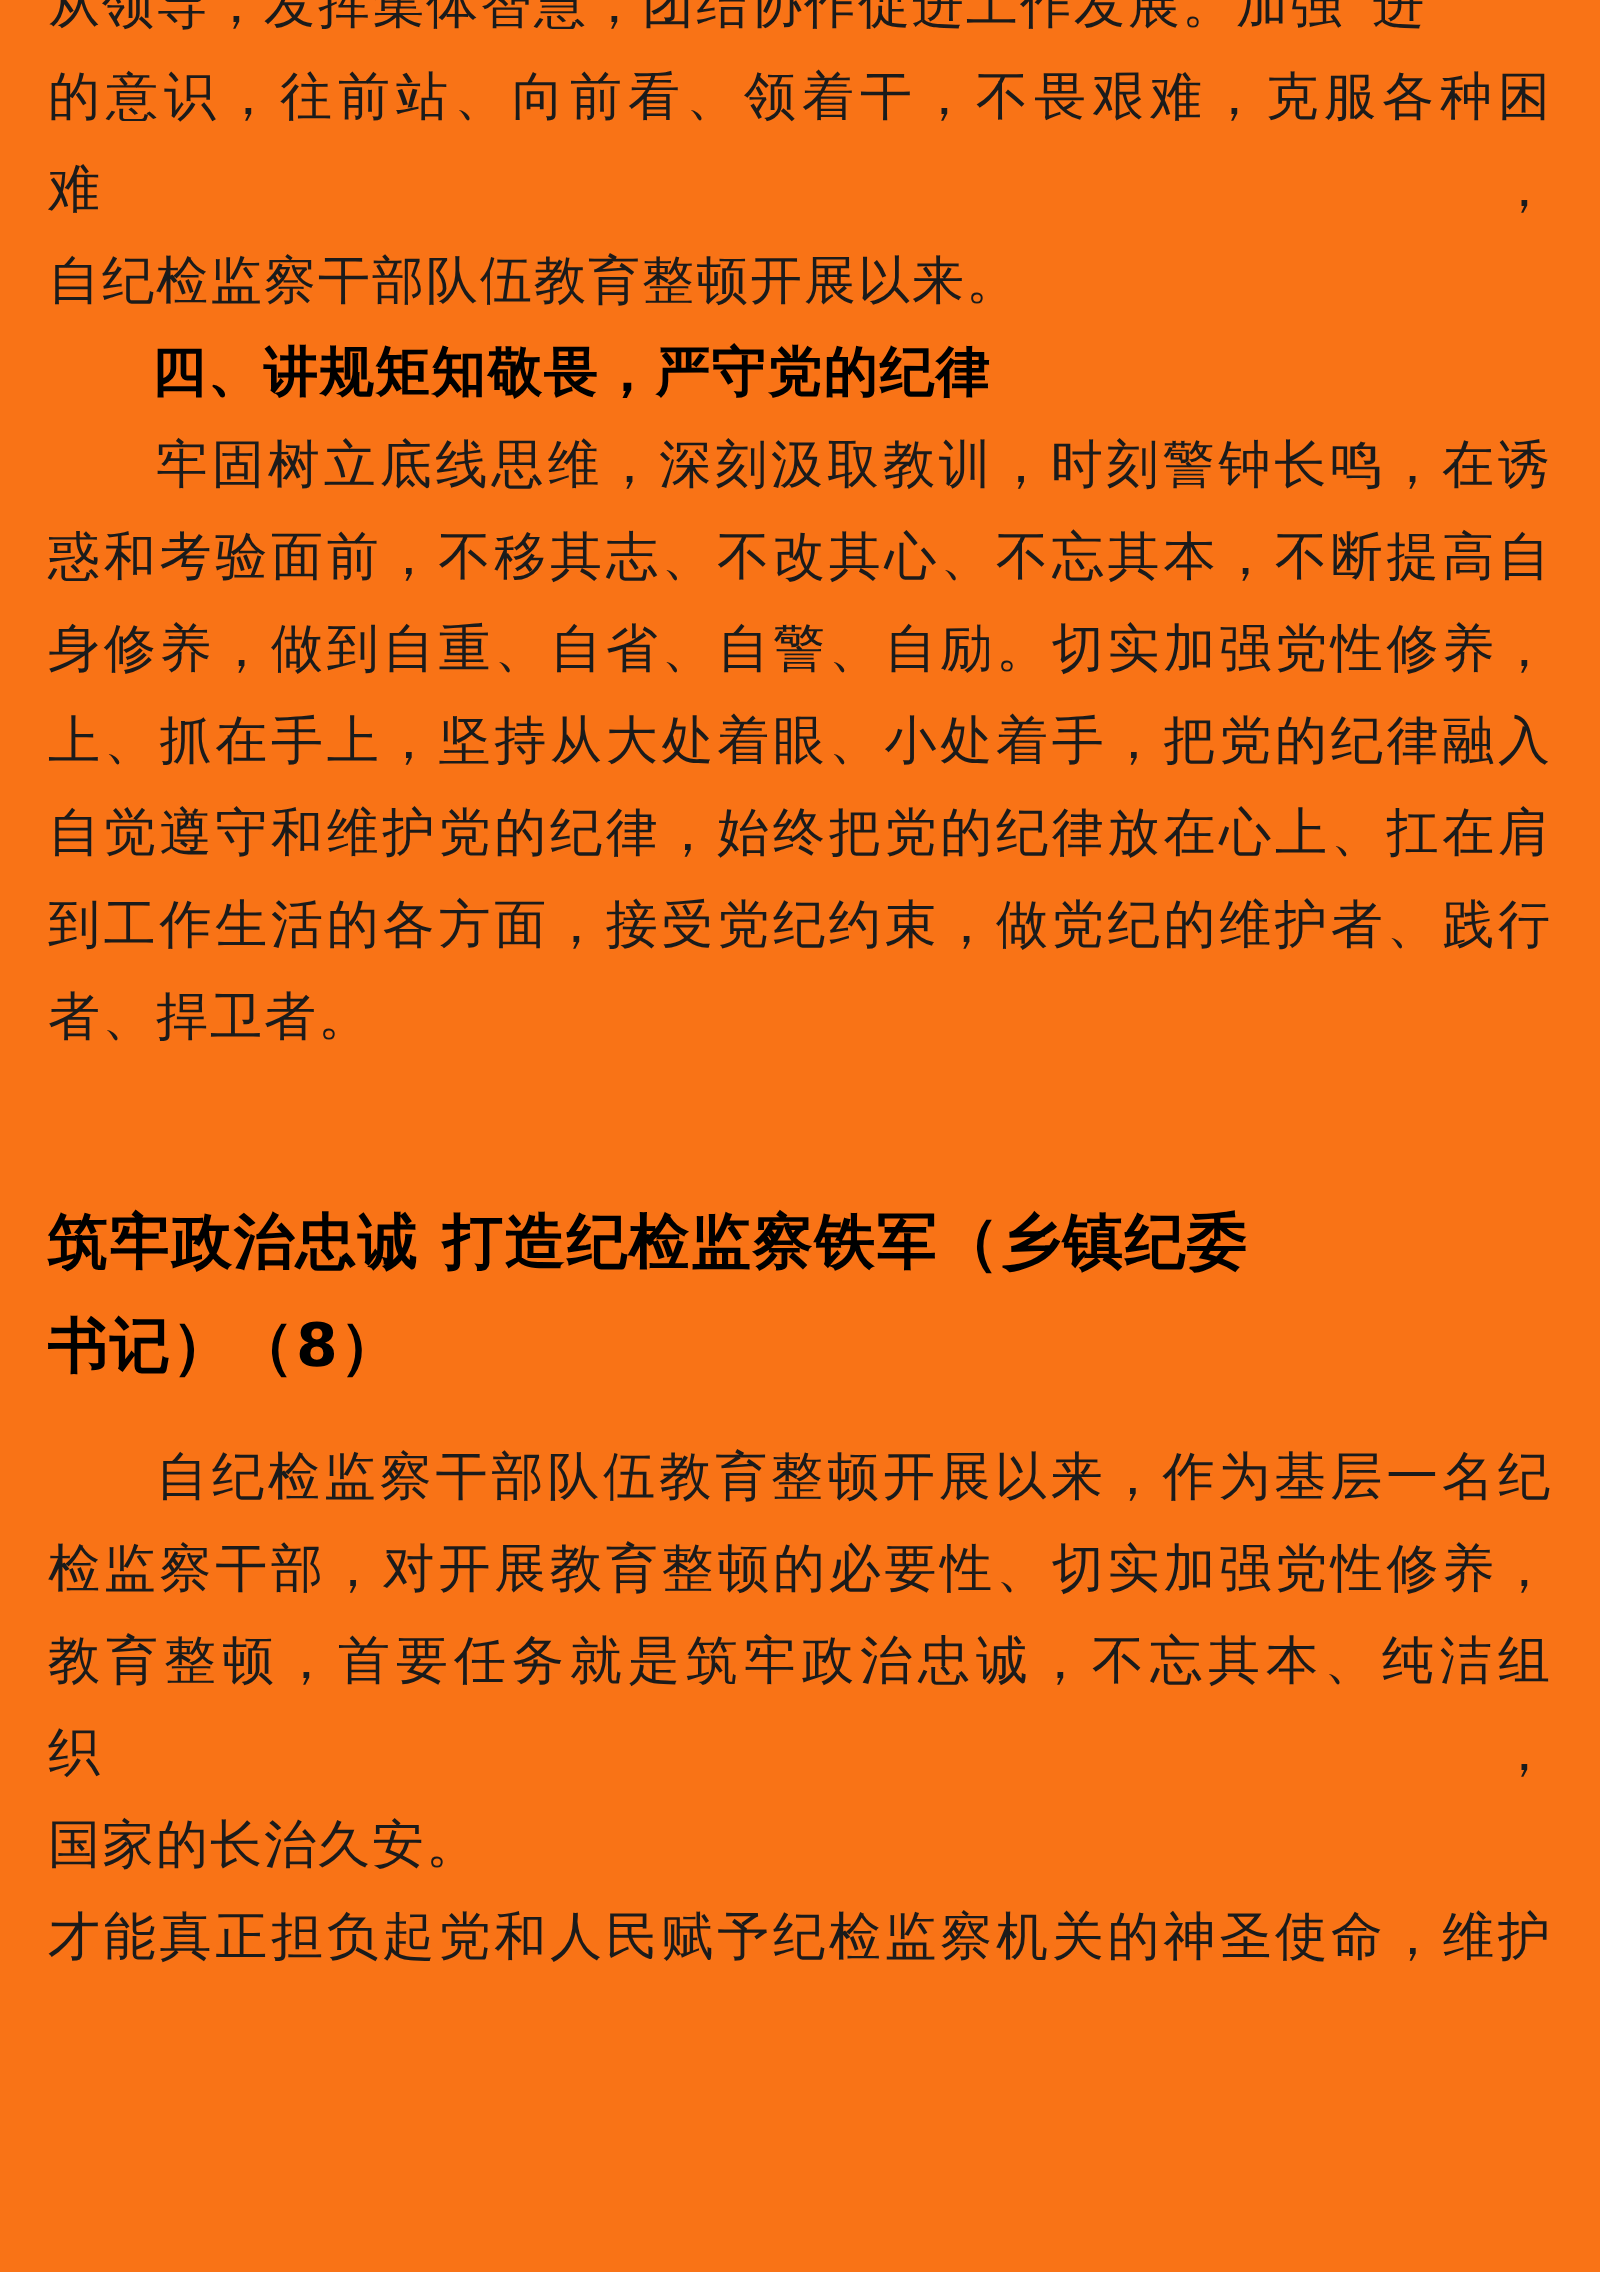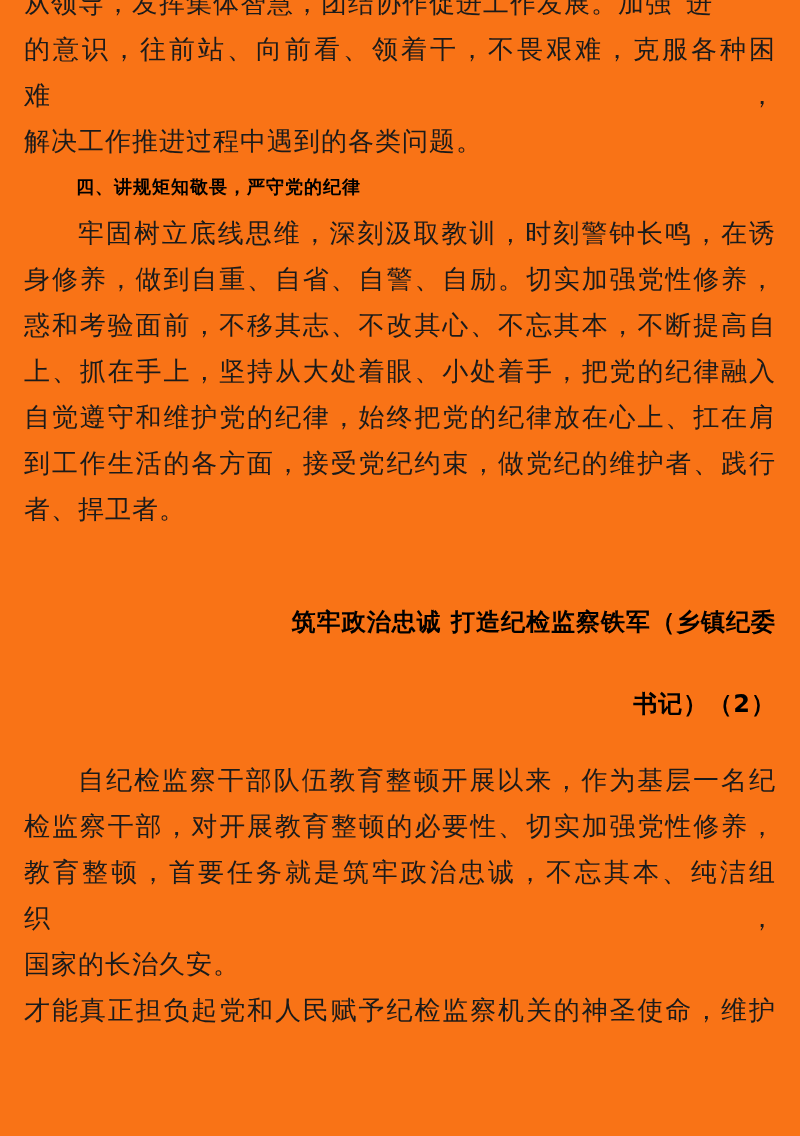--- a/index.html
+++ b/index.html
@@ -25,67 +25,66 @@
     color: #1b1b1b;
   }
   .fill {
     white-space: normal;
     text-align: justify;
     text-align-last: justify;
   }
   .indent { padding-left: 54px; }
   .cutoff { margin-top: -20px; }  
   .heading {
-    font-size: 18px;
+    font-size: 27px;
     line-height: 46px;
     font-weight: 700;
     padding-left: 52px;
     color: #000000;
     font-family: "DejaVu Sans", "Liberation Sans", sans-serif;
     letter-spacing: 1px;
   }
   .article-title { margin-top: 64px; }
   .title-line {
-    font-size: 24px;
+    font-size: 30px;
     line-height: 52px;
     font-weight: 700;
-    text-align: right;
+    text-align: left;
     color: #000000;
     font-family: "DejaVu Sans", "Liberation Sans", sans-serif;
     letter-spacing: 1px;
-    margin-top: 30px;
   }
-  .para3 { margin-top: 27px; }
+  .para3 { margin-top: 16px; }
 </style>
 </head>
 <body>
 
 <div class="page" style="color: rgb(27, 27, 27);">
 
   <div>
     <div class="line cutoff">从领导，发挥集体智慧，团结协作促进工作发展。加强“进</div>
     <div class="line fill">的意识，往前站、向前看、领着干，不畏艰难，克服各种困难，</div>
-    <div class="line">解决工作推进过程中遇到的各类问题。</div>
+    <div class="line">自纪检监察干部队伍教育整顿开展以来。</div>
   </div>
 
   <div class="heading">四、讲规矩知敬畏，严守党的纪律</div>
 
   <div>
     <div class="line fill indent">牢固树立底线思维，深刻汲取教训，时刻警钟长鸣，在诱</div>
+    <div class="line fill">惑和考验面前，不移其志、不改其心、不忘其本，不断提高自</div>
     <div class="line fill">身修养，做到自重、自省、自警、自励。切实加强党性修养，</div>
-    <div class="line fill">惑和考验面前，不移其志、不改其心、不忘其本，不断提高自</div>
     <div class="line fill">上、抓在手上，坚持从大处着眼、小处着手，把党的纪律融入</div>
     <div class="line fill">自觉遵守和维护党的纪律，始终把党的纪律放在心上、扛在肩</div>
     <div class="line fill">到工作生活的各方面，接受党纪约束，做党纪的维护者、践行</div>
     <div class="line">者、捍卫者。</div>
   </div>
 
   <div class="article-title">
     <div class="title-line">筑牢政治忠诚 打造纪检监察铁军（乡镇纪委</div>
-    <div class="title-line">书记）（2）</div>
+    <div class="title-line">书记）（8）</div>
   </div>
 
   <div class="para3">
     <div class="line fill indent">自纪检监察干部队伍教育整顿开展以来，作为基层一名纪</div>
     <div class="line fill">检监察干部，对开展教育整顿的必要性、切实加强党性修养，</div>
     <div class="line fill">教育整顿，首要任务就是筑牢政治忠诚，不忘其本、纯洁组织，</div>
     <div class="line">国家的长治久安。</div>
     <div class="line fill">才能真正担负起党和人民赋予纪检监察机关的神圣使命，维护</div>
   </div>
 

